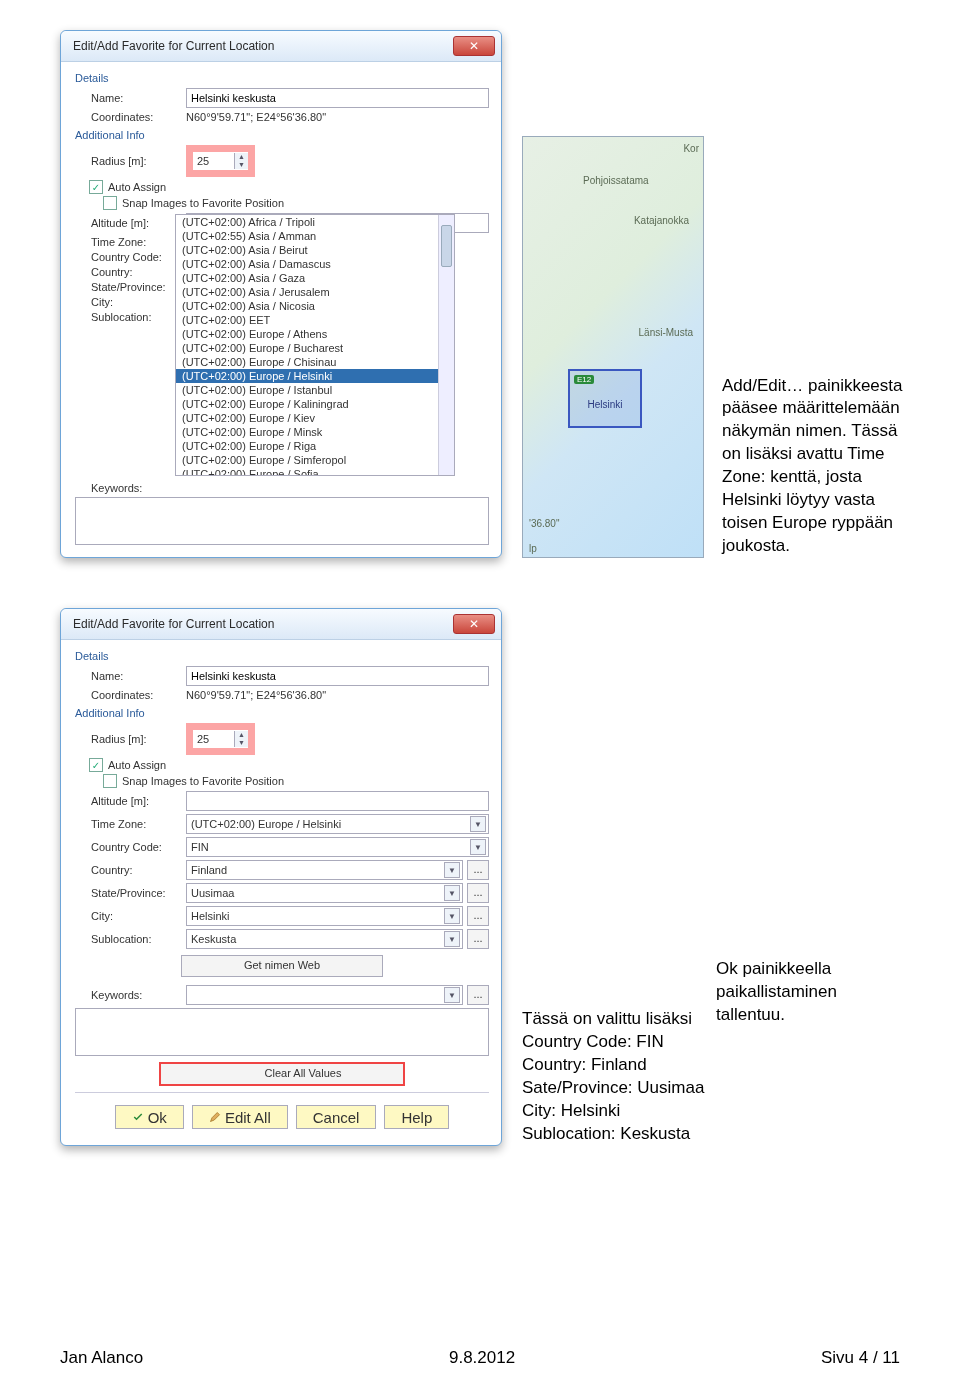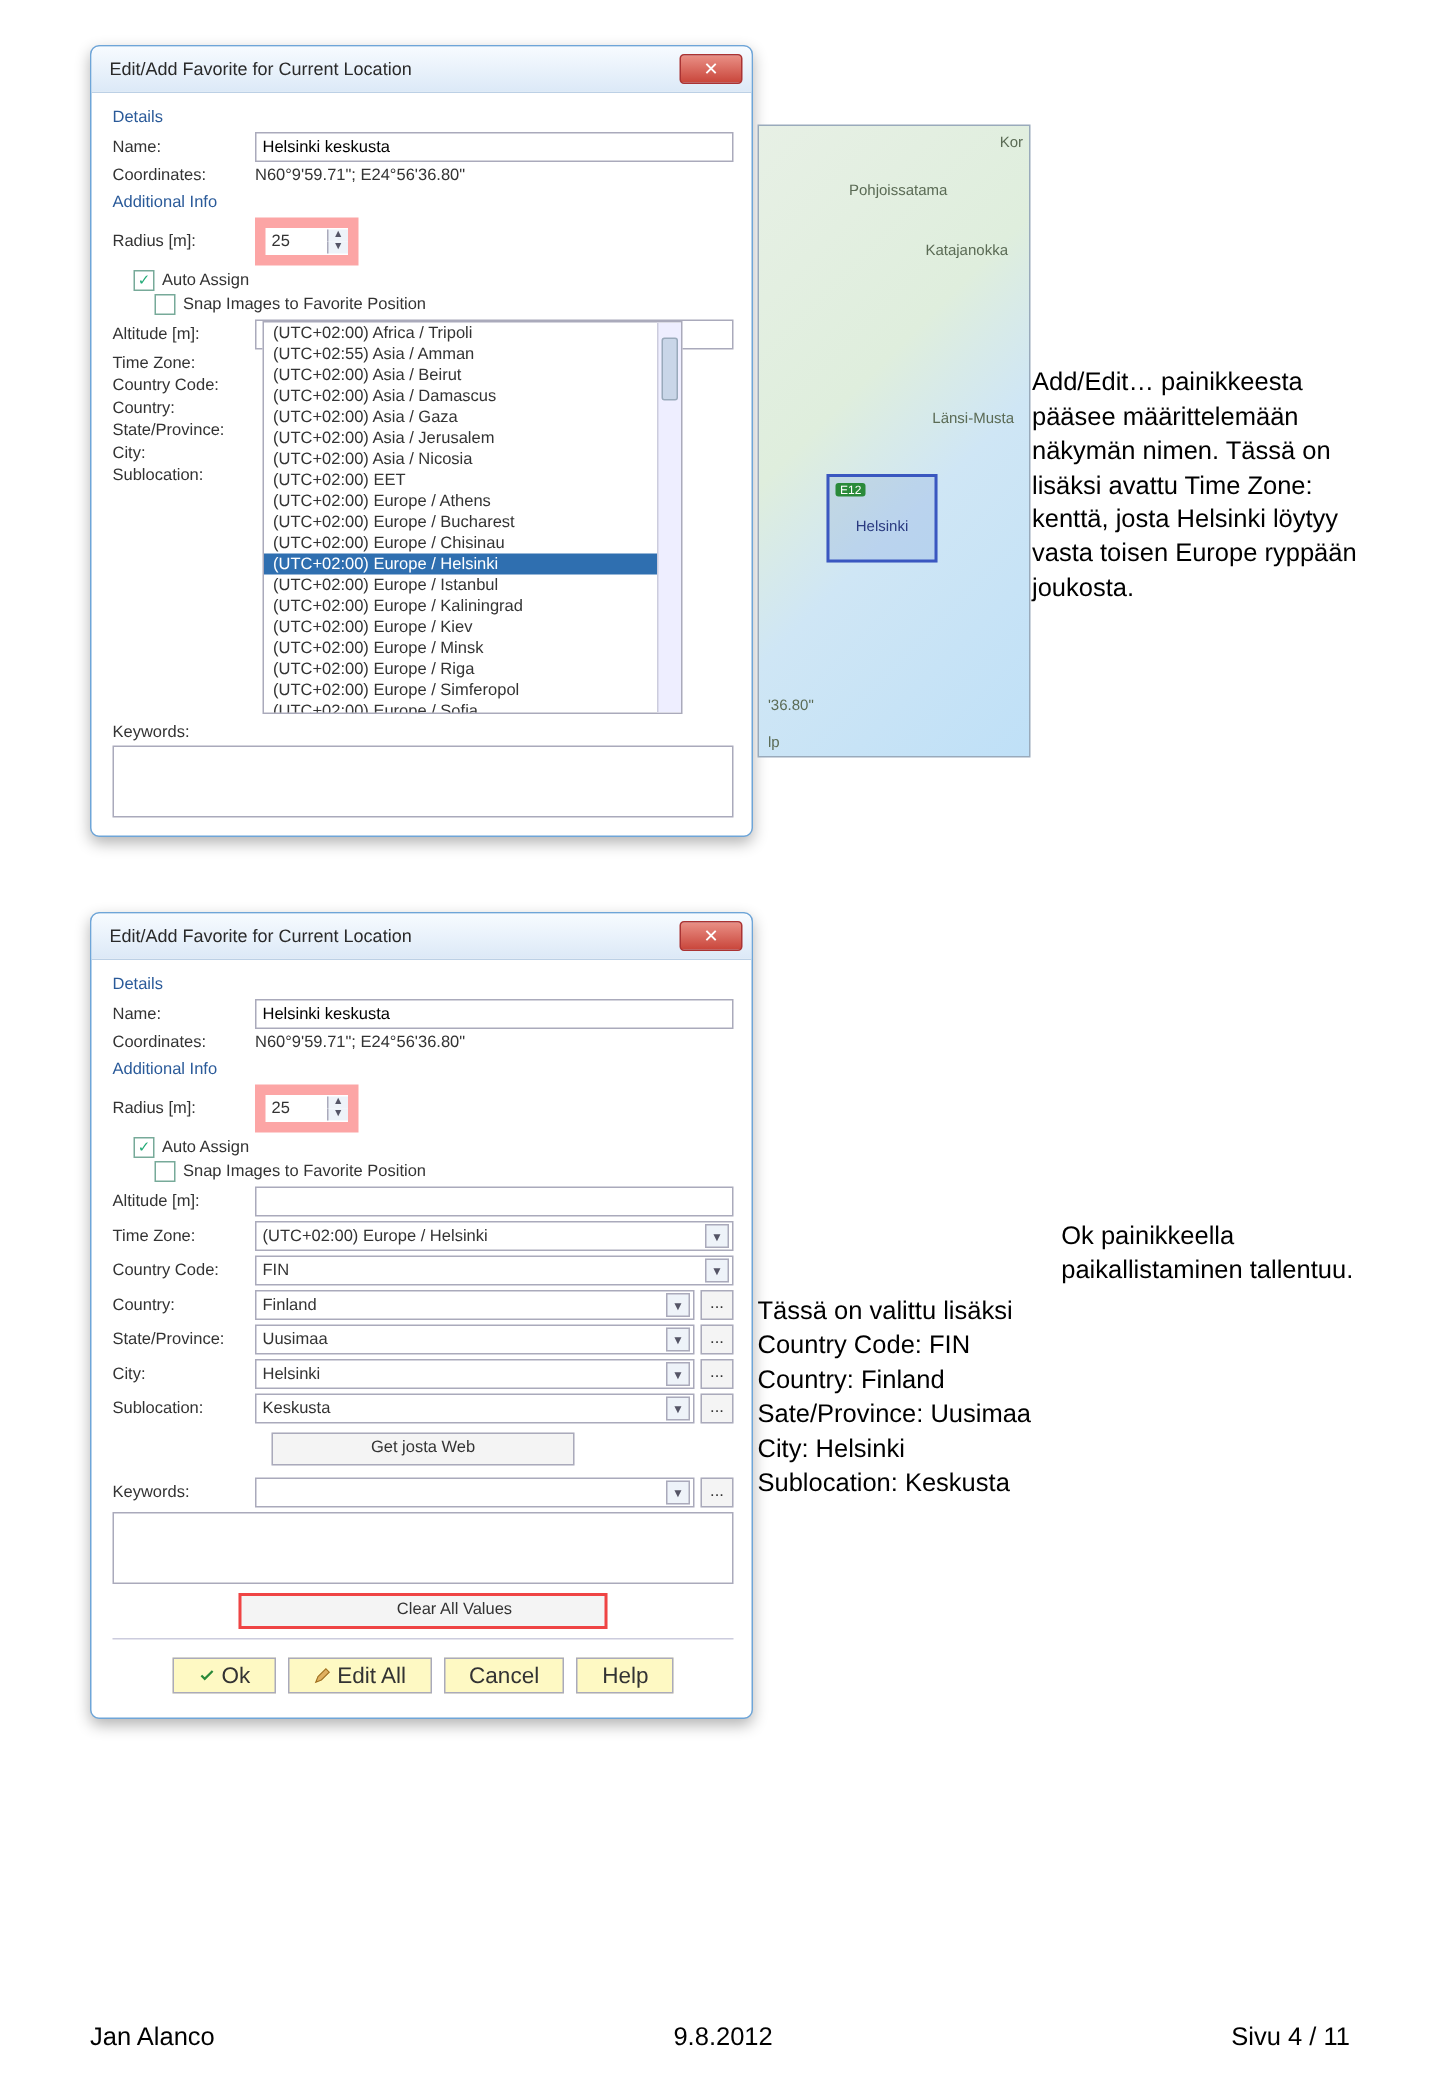--- a/index.html
+++ b/index.html
@@ -1,26 +1,26 @@
 <!DOCTYPE html>
 <html><head>
 <meta charset="utf-8">
 <style>
   html,body{margin:0;padding:0;background:#fff;font-family:Arial,Helvetica,sans-serif;color:#000;font-size:13px;}
   .page{width:960px;margin:0 auto;padding:30px 50px 20px 60px;box-sizing:border-box;min-height:1398px;position:relative;}
   .intro{font-size:17px;margin-bottom:20px;}
-  .row{display:flex;align-items:center;gap:3px;margin-bottom:50px;}
+  .row{display:flex;align-items:flex-end;gap:20px;margin-bottom:50px;}
   .dialog{width:440px;background:#fff;border:1px solid #6ea5d8;border-radius:6px;box-shadow:0 4px 10px rgba(0,0,0,.3);font-size:11px;font-family:"Segoe UI",Tahoma,sans-serif;color:#333;}
   .titlebar{display:flex;align-items:center;justify-content:space-between;height:30px;padding:0 6px 0 12px;background:linear-gradient(#f7fbff,#dce9f7);border-bottom:1px solid #bcd0e5;border-radius:6px 6px 0 0;}
   .titlebar .t{font-size:12px;color:#2a2a2a;}
   .closebtn{width:40px;height:18px;border:1px solid #a33;border-radius:3px;background:linear-gradient(#e98f85,#c9463b);color:#fff;font-size:12px;display:flex;align-items:center;justify-content:center;line-height:1;cursor:pointer;}
   .body{padding:10px 12px 12px 14px;}
   .section-label{color:#2a5a99;font-size:11px;margin-bottom:4px;font-weight:500;}
   .field{display:flex;align-items:center;margin:3px 0;}
-  .field label{width:95px;color:#333;}
+  .field label{width:95px;color:#333;margin-left:16px;}
   .field .val,.field input[type=text],.field .combo{flex:1;}
   .field input[type=text]{height:18px;border:1px solid #aab;background:#fff;padding:0 4px;font-size:11px;}
   .readonly{color:#333;}
   .spin{width:55px;height:18px;border:7px solid #fca5a5;display:flex;align-items:center;}
   .spin span{flex:1;padding:0 4px;}
   .spin .arrows{width:14px;display:flex;flex-direction:column;}
   .spin .arrows div{height:8px;border-left:1px solid #aab;background:#eef3f9;font-size:7px;text-align:center;line-height:8px;color:#556;}
   .chk{display:flex;align-items:center;gap:5px;margin:2px 0 2px 14px;}
   .chk .box{width:12px;height:12px;border:1px solid #7a9;background:#fff;display:flex;align-items:center;justify-content:center;font-size:10px;color:#2a7;}
   .combo{height:18px;border:1px solid #aab;background:#fff;display:flex;align-items:center;padding:0 2px 0 4px;}
@@ -252,21 +252,21 @@
           <span class="dots">...</span>
         </div>
         <div class="field">
             <label>Sublocation:</label>
           <div class="combo">
               <span class="txt">Keskusta</span>
               <span class="dd">▼</span>
             </div>
           <span class="dots">...</span>
         </div>
-        <div class="get-web">Get josta Web</div>
+        <div class="get-web">Get nimen Web</div>
         <div class="field" style="margin-top:8px;">
             <label>Keywords:</label>
           <div class="combo">
               <span class="txt"></span>
               <span class="dd">▼</span>
             </div>
           <span class="dots">...</span>
         </div>
         <div class="keywords-area"></div>
         <div class="clear-all">Clear All Values</div>

